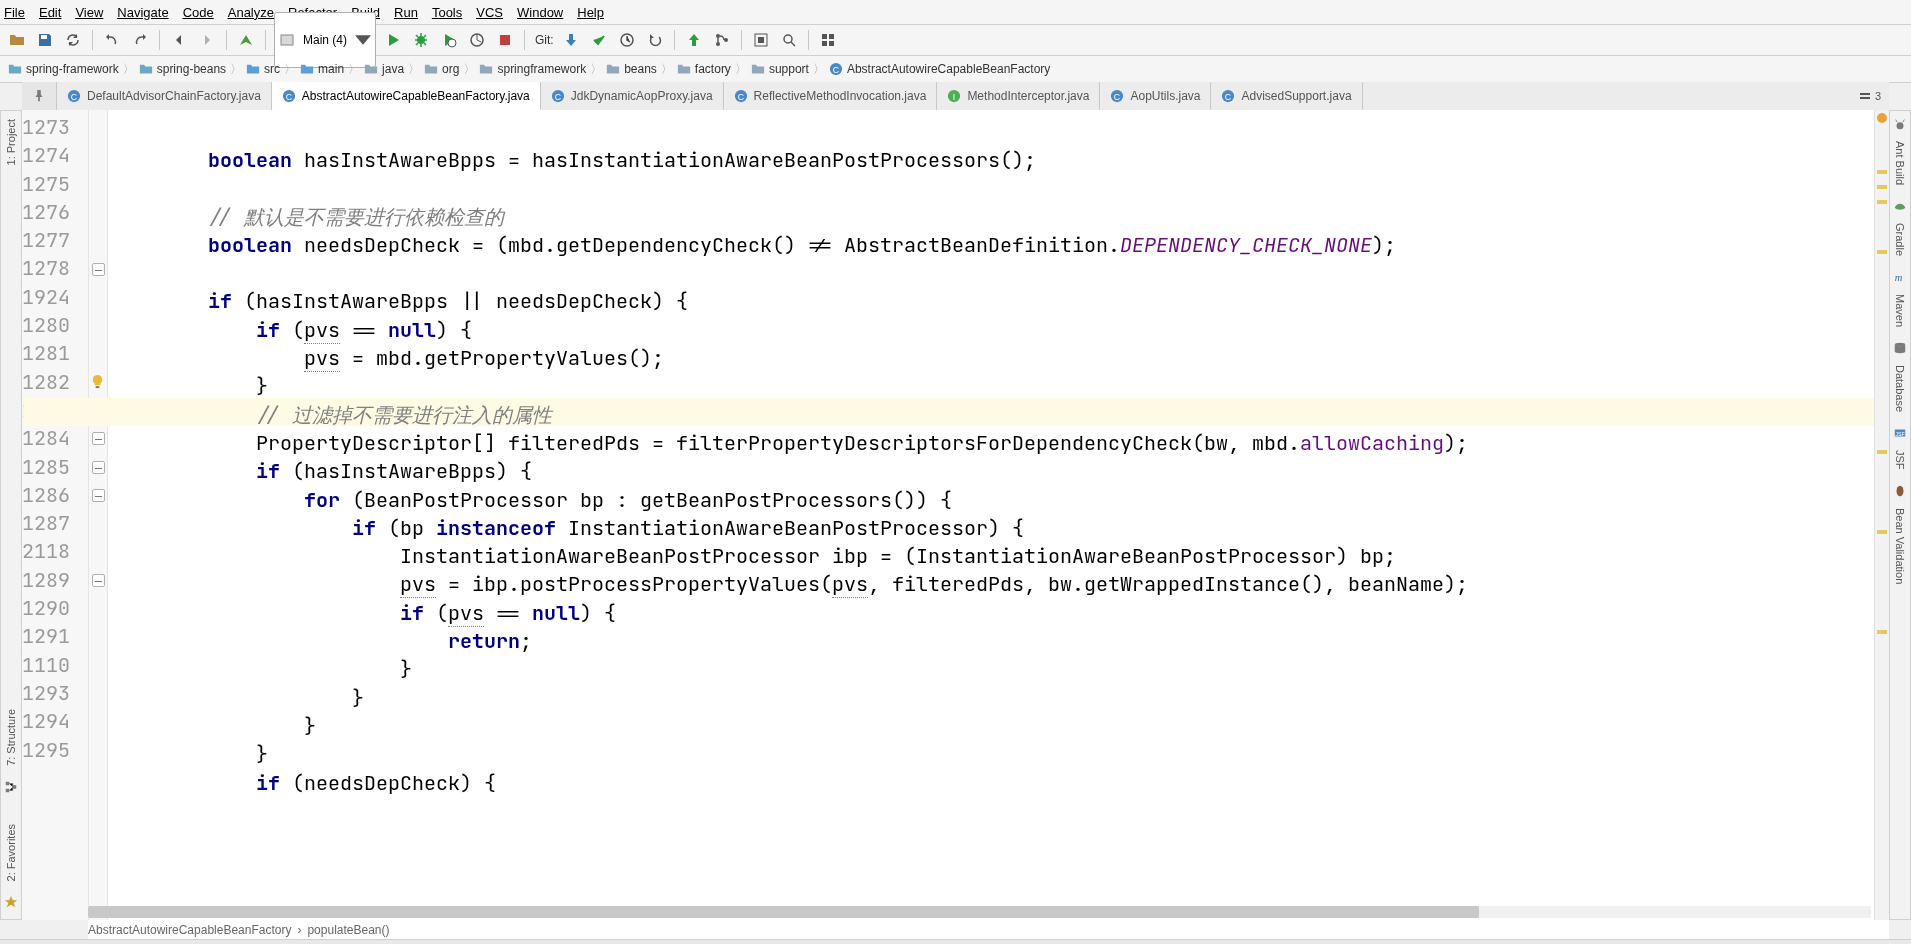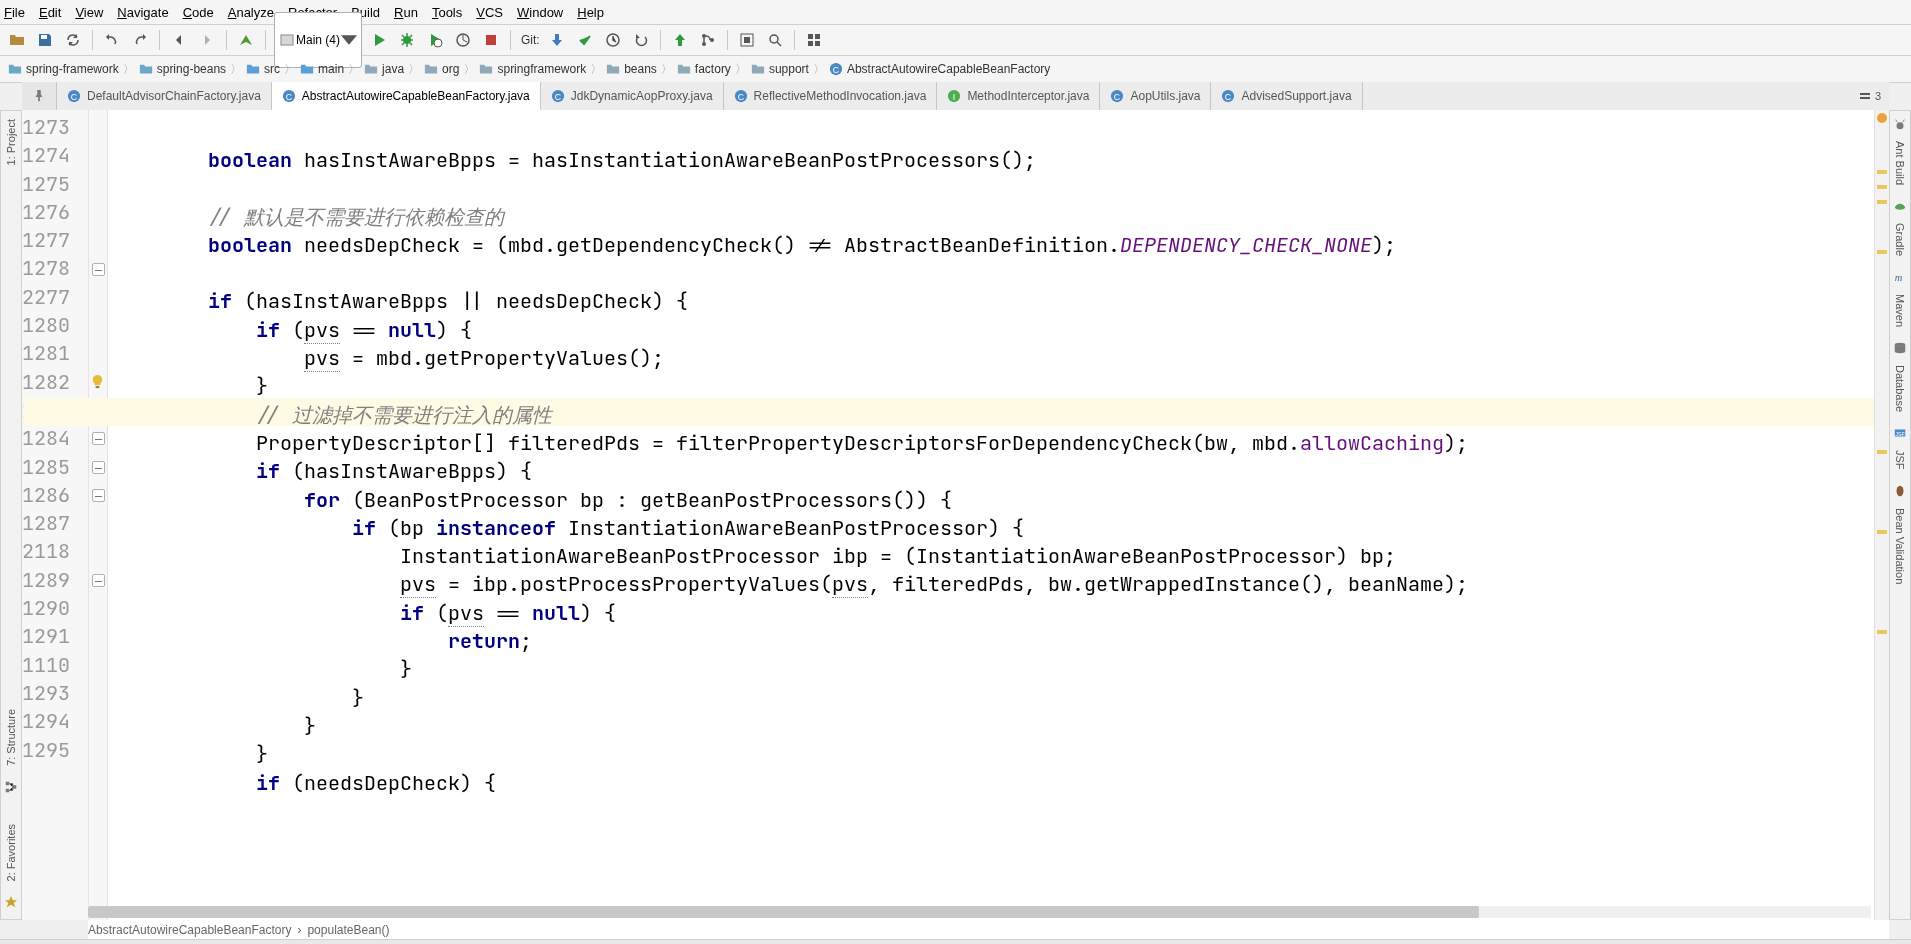--- a/index.html
+++ b/index.html
@@ -1,25 +1,25 @@
 <!DOCTYPE html>
 <html><head>
 <meta charset="utf-8">
 <style>
   html,body{margin:0;padding:0;width:1911px;height:944px;overflow:hidden;font-family:"Segoe UI",Arial,sans-serif;font-size:13px;background:#f0f0f0;color:#000;}
   
   .menubar{height:24px;display:flex;align-items:center;padding:0 4px;background:#f5f5f5;border-bottom:1px solid #d0d0d0;}
-  .menubar span{margin-right:14px;cursor:default;}
+  .menubar span{margin-right:14px;cursor:default;text-decoration:underline;}
   .menubar span u{text-decoration:underline;}
   
   .toolbar{height:30px;display:flex;align-items:center;padding:0 6px;background:#f5f5f5;border-bottom:1px solid #d0d0d0;gap:6px;}
   .toolbar .sep{width:1px;height:20px;background:#c8c8c8;margin:0 2px;}
   .toolbar svg{width:16px;height:16px;display:block;}
   .tbtn{display:flex;align-items:center;justify-content:center;width:22px;height:22px;border-radius:3px;}
-  .run-combo{display:flex;align-items:center;height:22px;border:1px solid #b0b0b0;border-radius:3px;background:#fff;padding:16px 4px;font-size:12px;gap:1px;}
+  .run-combo{display:flex;align-items:center;height:22px;border:1px solid #b0b0b0;border-radius:3px;background:#fff;padding:16px 4px;font-size:12px;gap:8px;}
   .git-label{font-size:12px;color:#333;margin-left:2px;}
   
   .crumbbar{height:26px;display:flex;align-items:center;padding:0 8px;background:#f5f5f5;border-bottom:1px solid #d0d0d0;font-size:12px;color:#333;overflow:hidden;}
   .crumb{display:flex;align-items:center;gap:4px;white-space:nowrap;}
   .crumb svg{width:14px;height:14px;}
   .crumb-sep{margin:0 4px;color:#a0a0a0;}
   
   .tabstrip{height:28px;display:flex;align-items:stretch;background:#ececec;border-bottom:1px solid #c8c8c8;font-size:12px;}
   .tabstrip .tab{display:flex;align-items:center;padding:0 10px;border-right:1px solid #c8c8c8;gap:6px;color:#555;cursor:default;}
   .tabstrip .tab.active{background:#fff;color:#000;border-bottom:2px solid #fff;margin-bottom:-1px;}
@@ -421,21 +421,21 @@
   </div>
 
 <div class="workarea">
   <div class="gutter">
       <div class="ln">1273</div>
       <div class="ln">1274</div>
       <div class="ln">1275</div>
       <div class="ln">1276</div>
       <div class="ln">1277</div>
       <div class="ln">1278</div>
-      <div class="ln">2277</div>
+      <div class="ln">1924</div>
       <div class="ln">1280</div>
       <div class="ln">1281</div>
       <div class="ln">1282</div>
       <div class="ln">1283</div>
       <div class="ln">1284</div>
       <div class="ln">1285</div>
       <div class="ln">1286</div>
       <div class="ln">1287</div>
       <div class="ln">2118</div>
       <div class="ln">1289</div>

